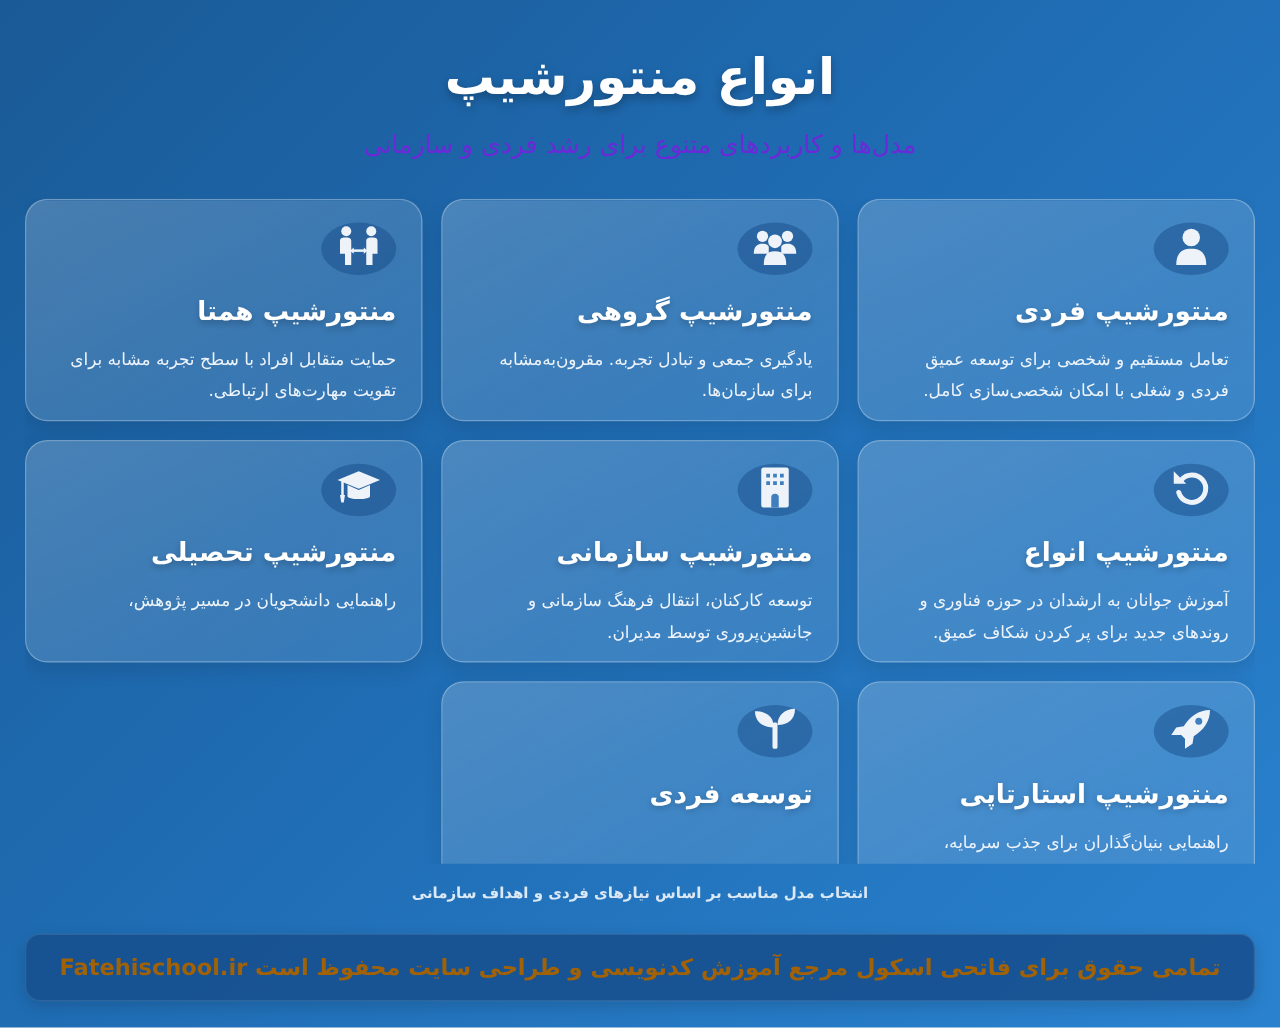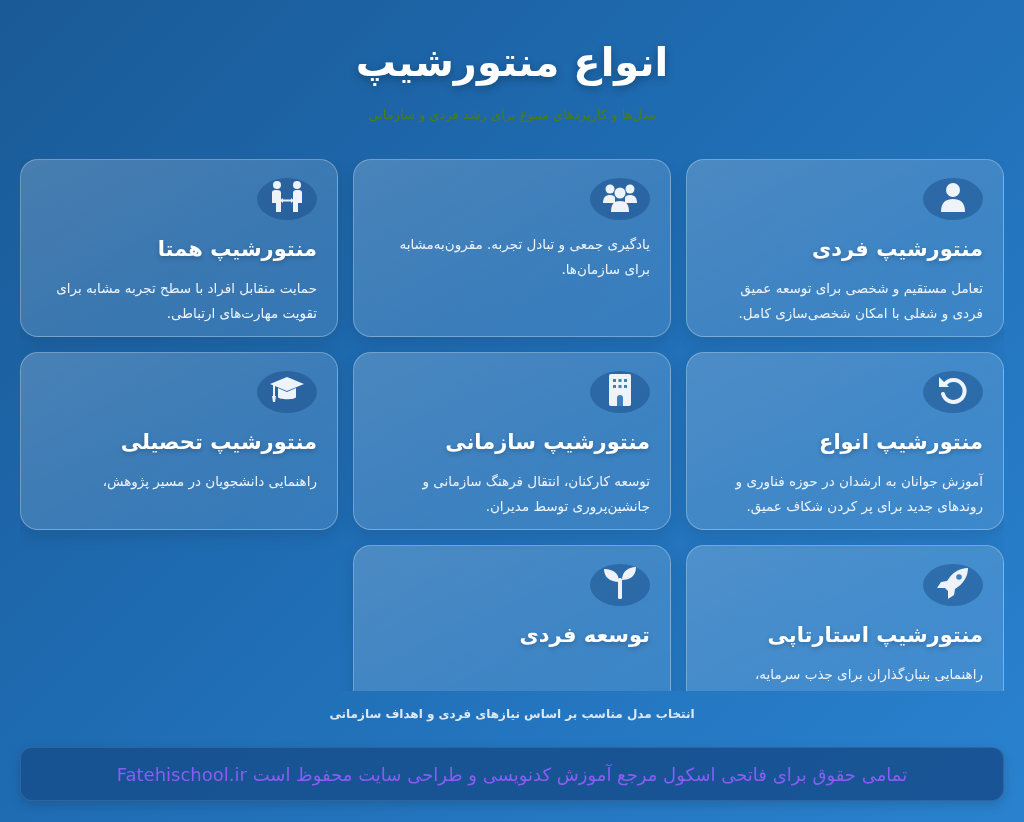--- a/index.html
+++ b/index.html
@@ -14,22 +14,22 @@
     .header {
       position: absolute; top: 30px; left: 0; width: 1024px;
       text-align: center;
     }
     .title {
       font-size: 40px; font-weight: bold; line-height: 64px;
       text-shadow: 0 3px 8px rgba(0,0,0,0.28);
       letter-spacing: 0;
     }
     .subtitle {
-      font-size: 13px; line-height: 26px; margin-top: 8px;
-      color: #4d7c0f;
+      font-size: 20px; line-height: 26px; margin-top: 8px;
+      color: #6d28d9;
     }
     .grid-viewport {
       position: absolute; top: 159px; left: 20px; width: 984px; height: 532px;
       overflow: hidden;
     }
     .grid {
       display: grid;
       grid-template-columns: 318px 318px 318px;
       column-gap: 15px;
       row-gap: 15px;
@@ -69,21 +69,21 @@
     }
     .footer {
       position: absolute; top: 747px; left: 20px; width: 984px; height: 54px;
       border-radius: 12px;
       background: rgba(22, 78, 140, 0.85);
       border: 1px solid rgba(255,255,255,0.10);
       box-shadow: 0 4px 12px rgba(0,0,0,0.15);
       display: flex; align-items: center; justify-content: center;
     }
     .footer-text {
-      font-size: 18px; font-weight: normal; color: #8b5cf6;
+      font-size: 18px; font-weight: bold; color: #a16207;
     }
   </style>
 </head>
 <body>
 
 <div class="header">
   <h1 class="title">انواع منتورشیپ</h1>
   <p class="subtitle">مدل‌ها و کاربردهای متنوع برای رشد فردی و سازمانی</p>
 </div>
 
@@ -105,20 +105,21 @@
       <div class="icon-wrap">
         <svg viewBox="0 0 36 36">
           <circle cx="8" cy="10" r="4.5" fill="#eef3fa"></circle>
           <circle cx="28" cy="10" r="4.5" fill="#eef3fa"></circle>
           <path d="M1 24 C1 18 4 16 8 16 C11 16 13 17 13 19 L13 24 Z" fill="#eef3fa"></path>
           <path d="M35 24 C35 18 32 16 28 16 C25 16 23 17 23 19 L23 24 Z" fill="#eef3fa"></path>
           <circle cx="18" cy="14" r="5.5" fill="#eef3fa"></circle>
           <path d="M9 33 C9 25 12 22 18 22 C24 22 27 25 27 33 Z" fill="#eef3fa"></path>
         </svg>
       </div>
+      <div class="card-title">منتورشیپ گروهی</div>
       <div class="card-desc">یادگیری جمعی و تبادل تجربه. مقرون‌به‌مشابه برای سازمان‌ها.</div>
     </div>
 
     <div class="card">
       <div class="icon-wrap">
         <svg viewBox="0 0 36 36">
           <circle cx="8" cy="6" r="4" fill="#eef3fa"></circle>
           <circle cx="28" cy="6" r="4" fill="#eef3fa"></circle>
           <path d="M3 14 C3 11 5 11 8 11 C11 11 12 12 12 14 L12 33 L7 33 L7 24 L3 24 Z" fill="#eef3fa"></path>
           <path d="M33 14 C33 11 31 11 28 11 C25 11 24 12 24 14 L24 33 L29 33 L29 24 L33 24 Z" fill="#eef3fa"></path>

